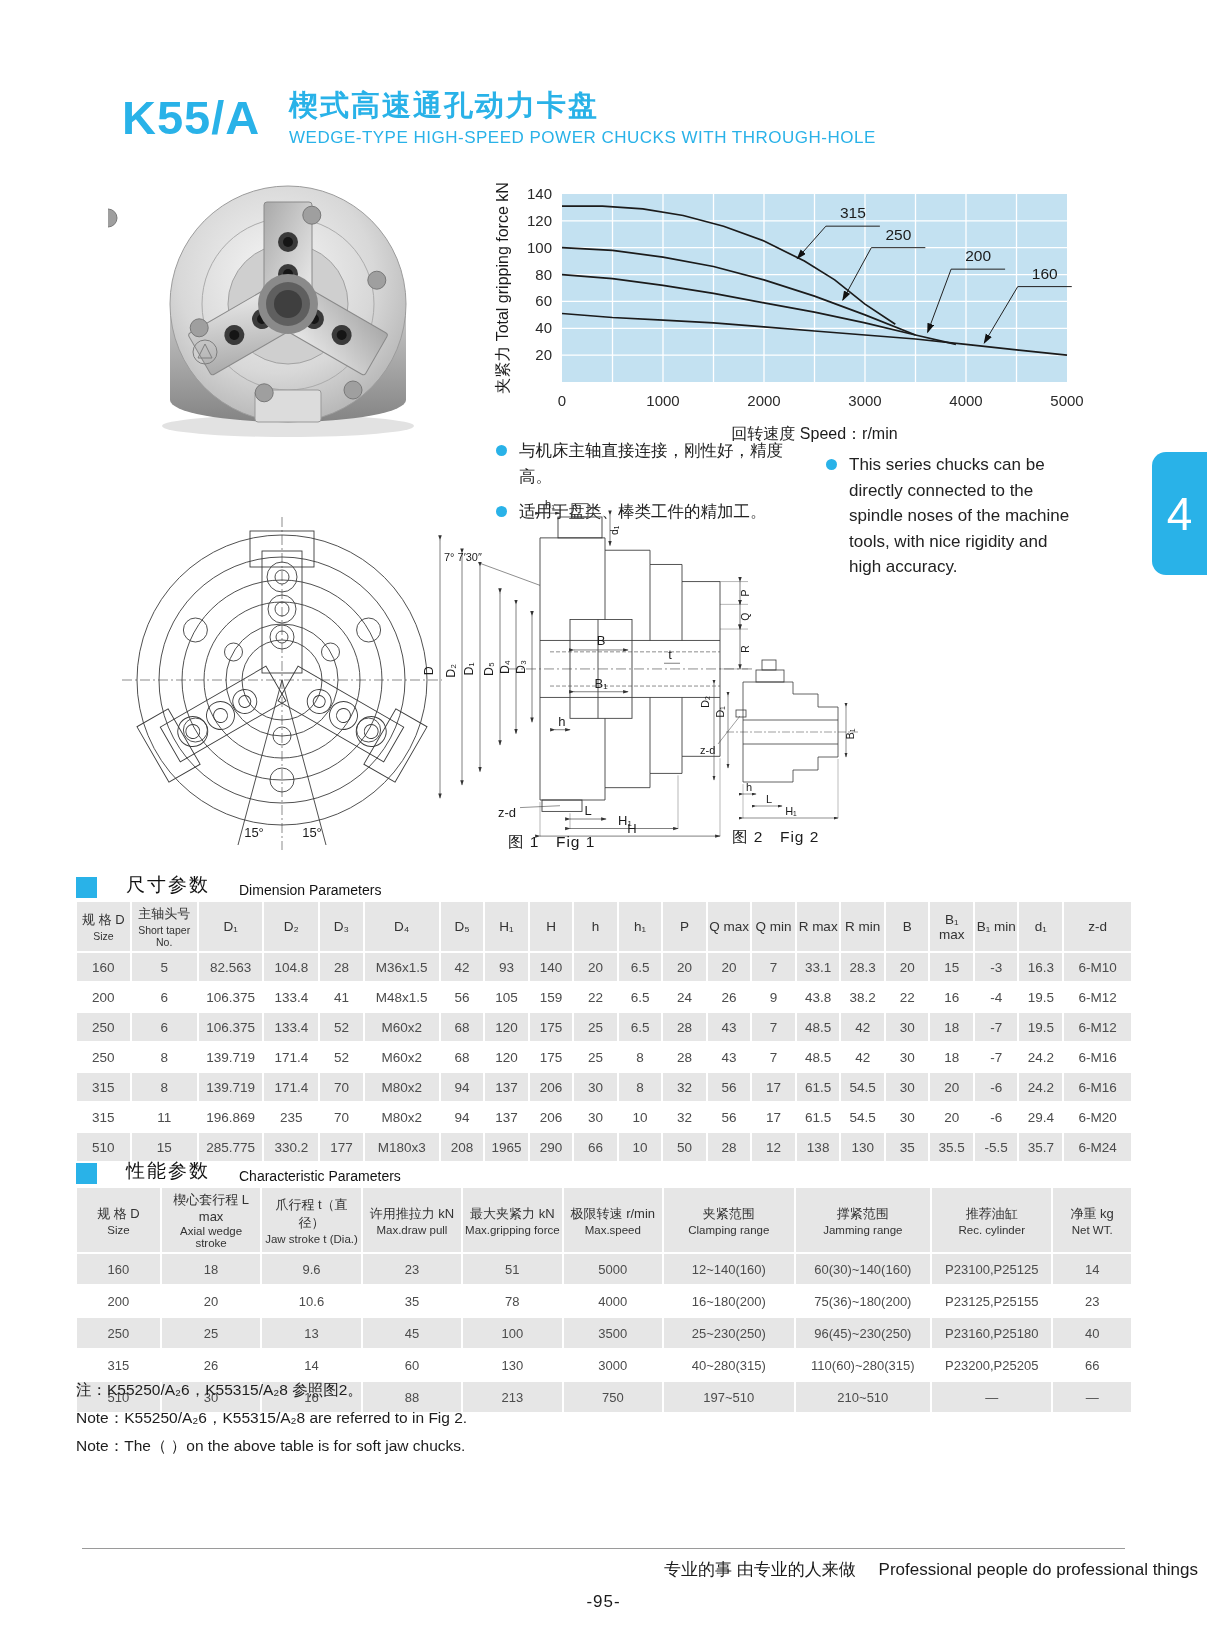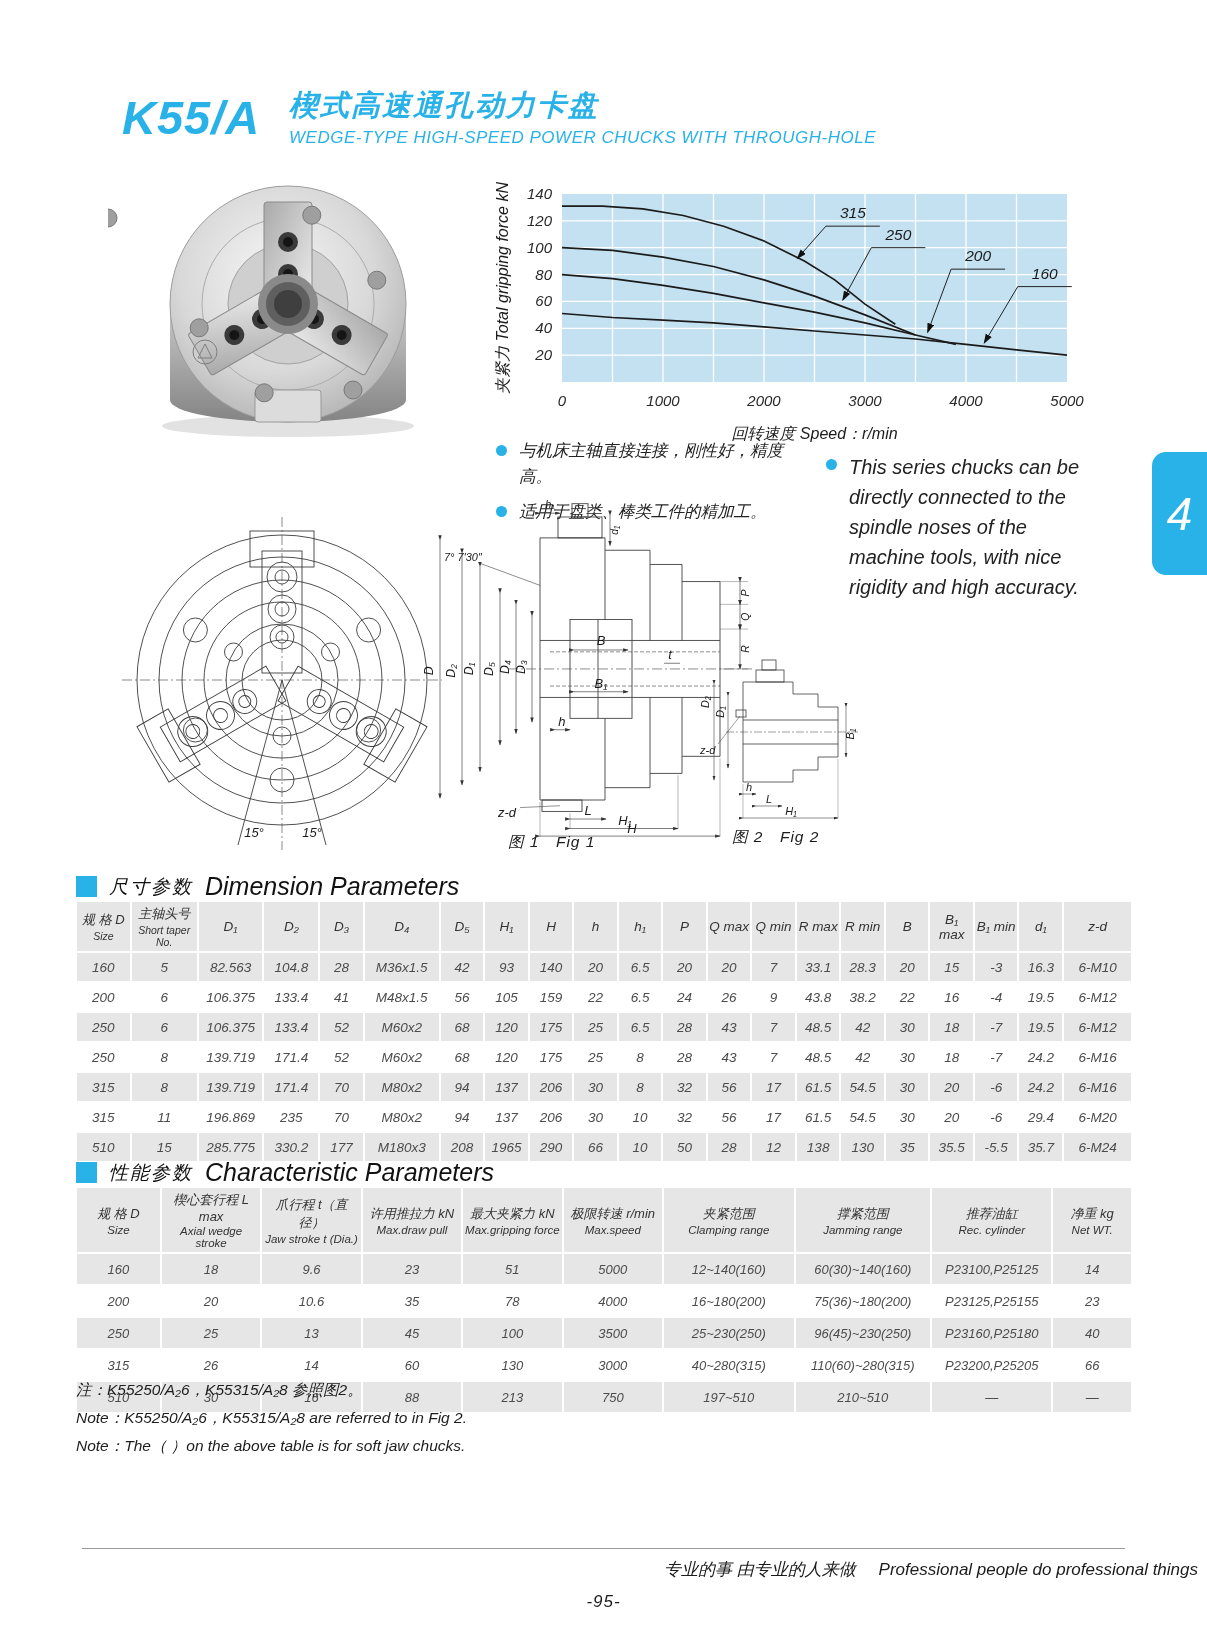--- a/index.html
+++ b/index.html
@@ -1,18 +1,18 @@
 <!DOCTYPE html>
 <html style="--brand: #29b2e8;"><head>
 <meta charset="utf-8">
 <style>
   html,body{margin:0;padding:0;background:#fff;}
   *{box-sizing:border-box;}
   body{font-family:"Liberation Sans",sans-serif;color:#222;}
-  .page{position:relative;width:1207px;height:1649px;background:#fff;overflow:hidden;font-style:italic;}
+  .page{position:relative;width:1207px;height:1649px;background:#fff;overflow:hidden;}
 
   
   .model{position:absolute;left:122px;top:90px;font-size:47px;font-weight:bold;color:var(--brand);letter-spacing:1px;}
   .title-cn{position:absolute;left:289px;top:86px;font-size:29px;font-weight:bold;color:var(--brand);letter-spacing:2px;}
   .title-en{position:absolute;left:289px;top:128px;font-size:17px;color:var(--brand);letter-spacing:.5px;}
 
   
   .photo{position:absolute;left:108px;top:172px;width:362px;height:272px;}
 
   
@@ -20,42 +20,42 @@
   .chart text.tick{font-size:15px;fill:#2a2a2a;}
   .chart text.clabel{font-size:15.5px;fill:#1b1b1b;}
   .chart text.axis{font-size:16px;fill:#1b1b1b;}
   svg text{font-family:"Liberation Sans",sans-serif;}
 
   
   .bullets{position:absolute;list-style:none;margin:0;padding:0;}
   .bullets li{display:flex;gap:12px;margin-bottom:10px;}
   .bullets .dot{flex:0 0 11px;width:11px;height:11px;border-radius:50%;background:var(--brand);margin-top:7px;}
   .bullets-cn{left:496px;top:438px;width:300px;font-size:16.5px;line-height:1.55;}
-  .bullets-en{left:826px;top:452px;width:258px;font-size:20px;line-height:1.5;}
+  .bullets-en{left:826px;top:452px;width:258px;font-size:17px;line-height:1.5;}
 
   
   .side-tab{position:absolute;left:1152px;top:452px;width:55px;height:123px;background:var(--brand);
     border-radius:14px 0 0 14px;display:flex;align-items:center;justify-content:center;
     color:#fff;font-size:46px;}
 
   
   .front-view{position:absolute;left:122px;top:515px;width:320px;height:335px;}
   .fig1{position:absolute;left:420px;top:498px;width:335px;height:340px;}
   .fig2{position:absolute;left:698px;top:652px;width:165px;height:172px;}
   .fig-cap{position:absolute;font-size:15.5px;color:#1b1b1b;letter-spacing:1px;}
   .cap1{left:508px;top:832px;}
   .cap2{left:732px;top:827px;}
   .draw text{font-size:13px;fill:#1b1b1b;}
   .draw .sm{font-size:11px;}
 
   
-  .sec{position:absolute;display:flex;align-items:center;gap:12px;}
+  .sec{position:absolute;display:flex;align-items:flex-end;gap:29px;}
   .sec .sq{width:21px;height:21px;background:var(--brand);}
   .sec .cn{font-size:19px;color:#111;letter-spacing:2px;}
-  .sec .en{font-size:25px;color:#111;}
+  .sec .en{font-size:14px;color:#111;}
 
   .sec1{left:76px;top:872px;}
   .sec2{left:76px;top:1158px;}
 
   
   table{border-collapse:separate;border-spacing:2px;table-layout:fixed;}
   th,td{background:#e6e6e6;text-align:center;vertical-align:middle;}
   td{font-size:13.5px;color:#4c4c4c;height:28px;white-space:nowrap;overflow:hidden;}
   th{color:#333;font-weight:normal;padding:3px 1px;}
   th div:first-child{font-size:13px;}

